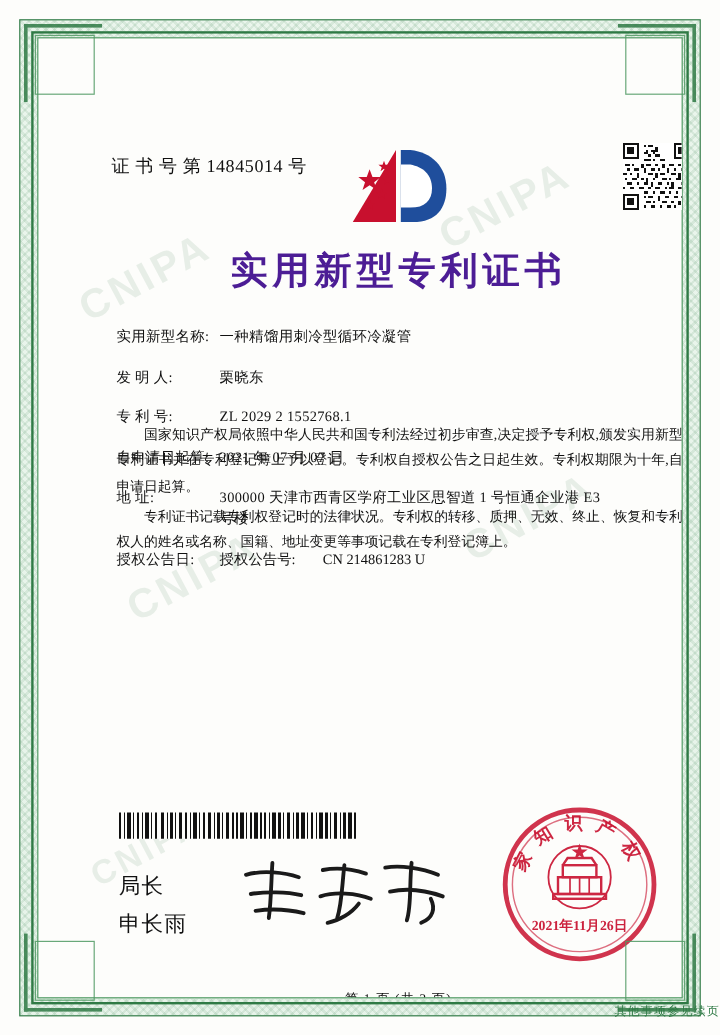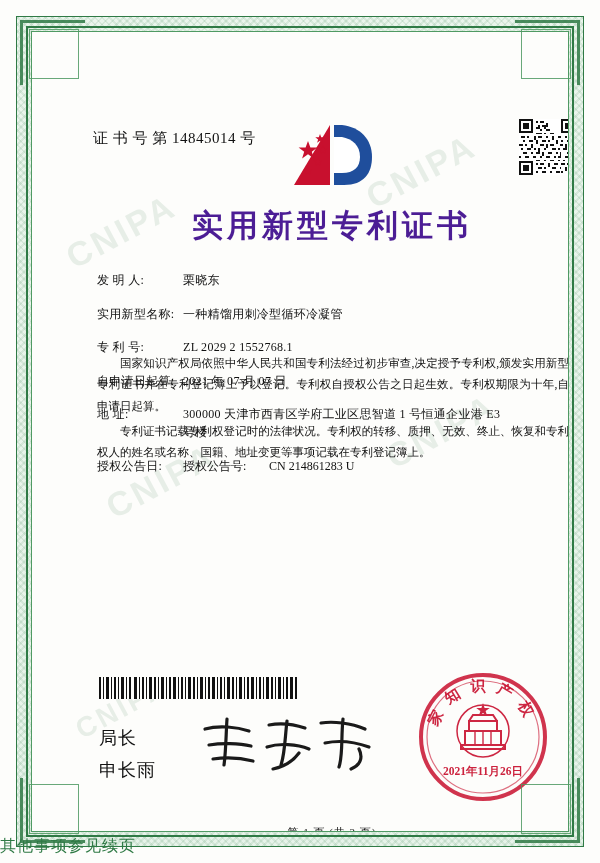--- a/index.html
+++ b/index.html
@@ -235,22 +235,22 @@
     text-align: center;
     font-size: 11px;
     color: #111;
     letter-spacing: 1px;
   }
 
   .footer-note {
     position: absolute;
     left: 0; right: 0;
     top: 836px;
-    text-align: left;
-    font-size: 16px;
+    text-align: right;
+    font-size: 10px;
     color: #2f7a45;
     letter-spacing: 1px;
   }
 </style>
 </head>
 <body>
 
 <div class="page">
 
   <div class="border-outer"></div>
@@ -394,27 +394,27 @@
             <polygon points="36,47 37.2,50.3 40.7,50.3 37.9,52.4 38.9,55.7 36,53.7 33.1,55.7 34.1,52.4 31.3,50.3 34.8,50.3"></polygon>
           </g>
         </svg>
       </div>
 
       <div class="title">实用新型专利证书</div>
 
       <div class="fields">
 
         <div class="field-row">
+          <div class="field-label">实用新型名称:</div>
+          <div class="field-value">一种精馏用刺冷型循环冷凝管</div>
+        </div>
+
+        <div class="field-row">
           <div class="field-label">发  明  人:</div>
           <div class="field-value">栗晓东</div>
-        </div>
-
-        <div class="field-row">
-          <div class="field-label">实用新型名称:</div>
-          <div class="field-value">一种精馏用刺冷型循环冷凝管</div>
         </div>
 
         <div class="field-row">
           <div class="field-label">专  利  号:</div>
           <div class="field-value">ZL 2029 2 1552768.1</div>
         </div>
 
         <div class="field-row">
           <div class="field-label">自申请日起算:</div>
           <div class="field-value">2021 年 07 月 07 日</div>

